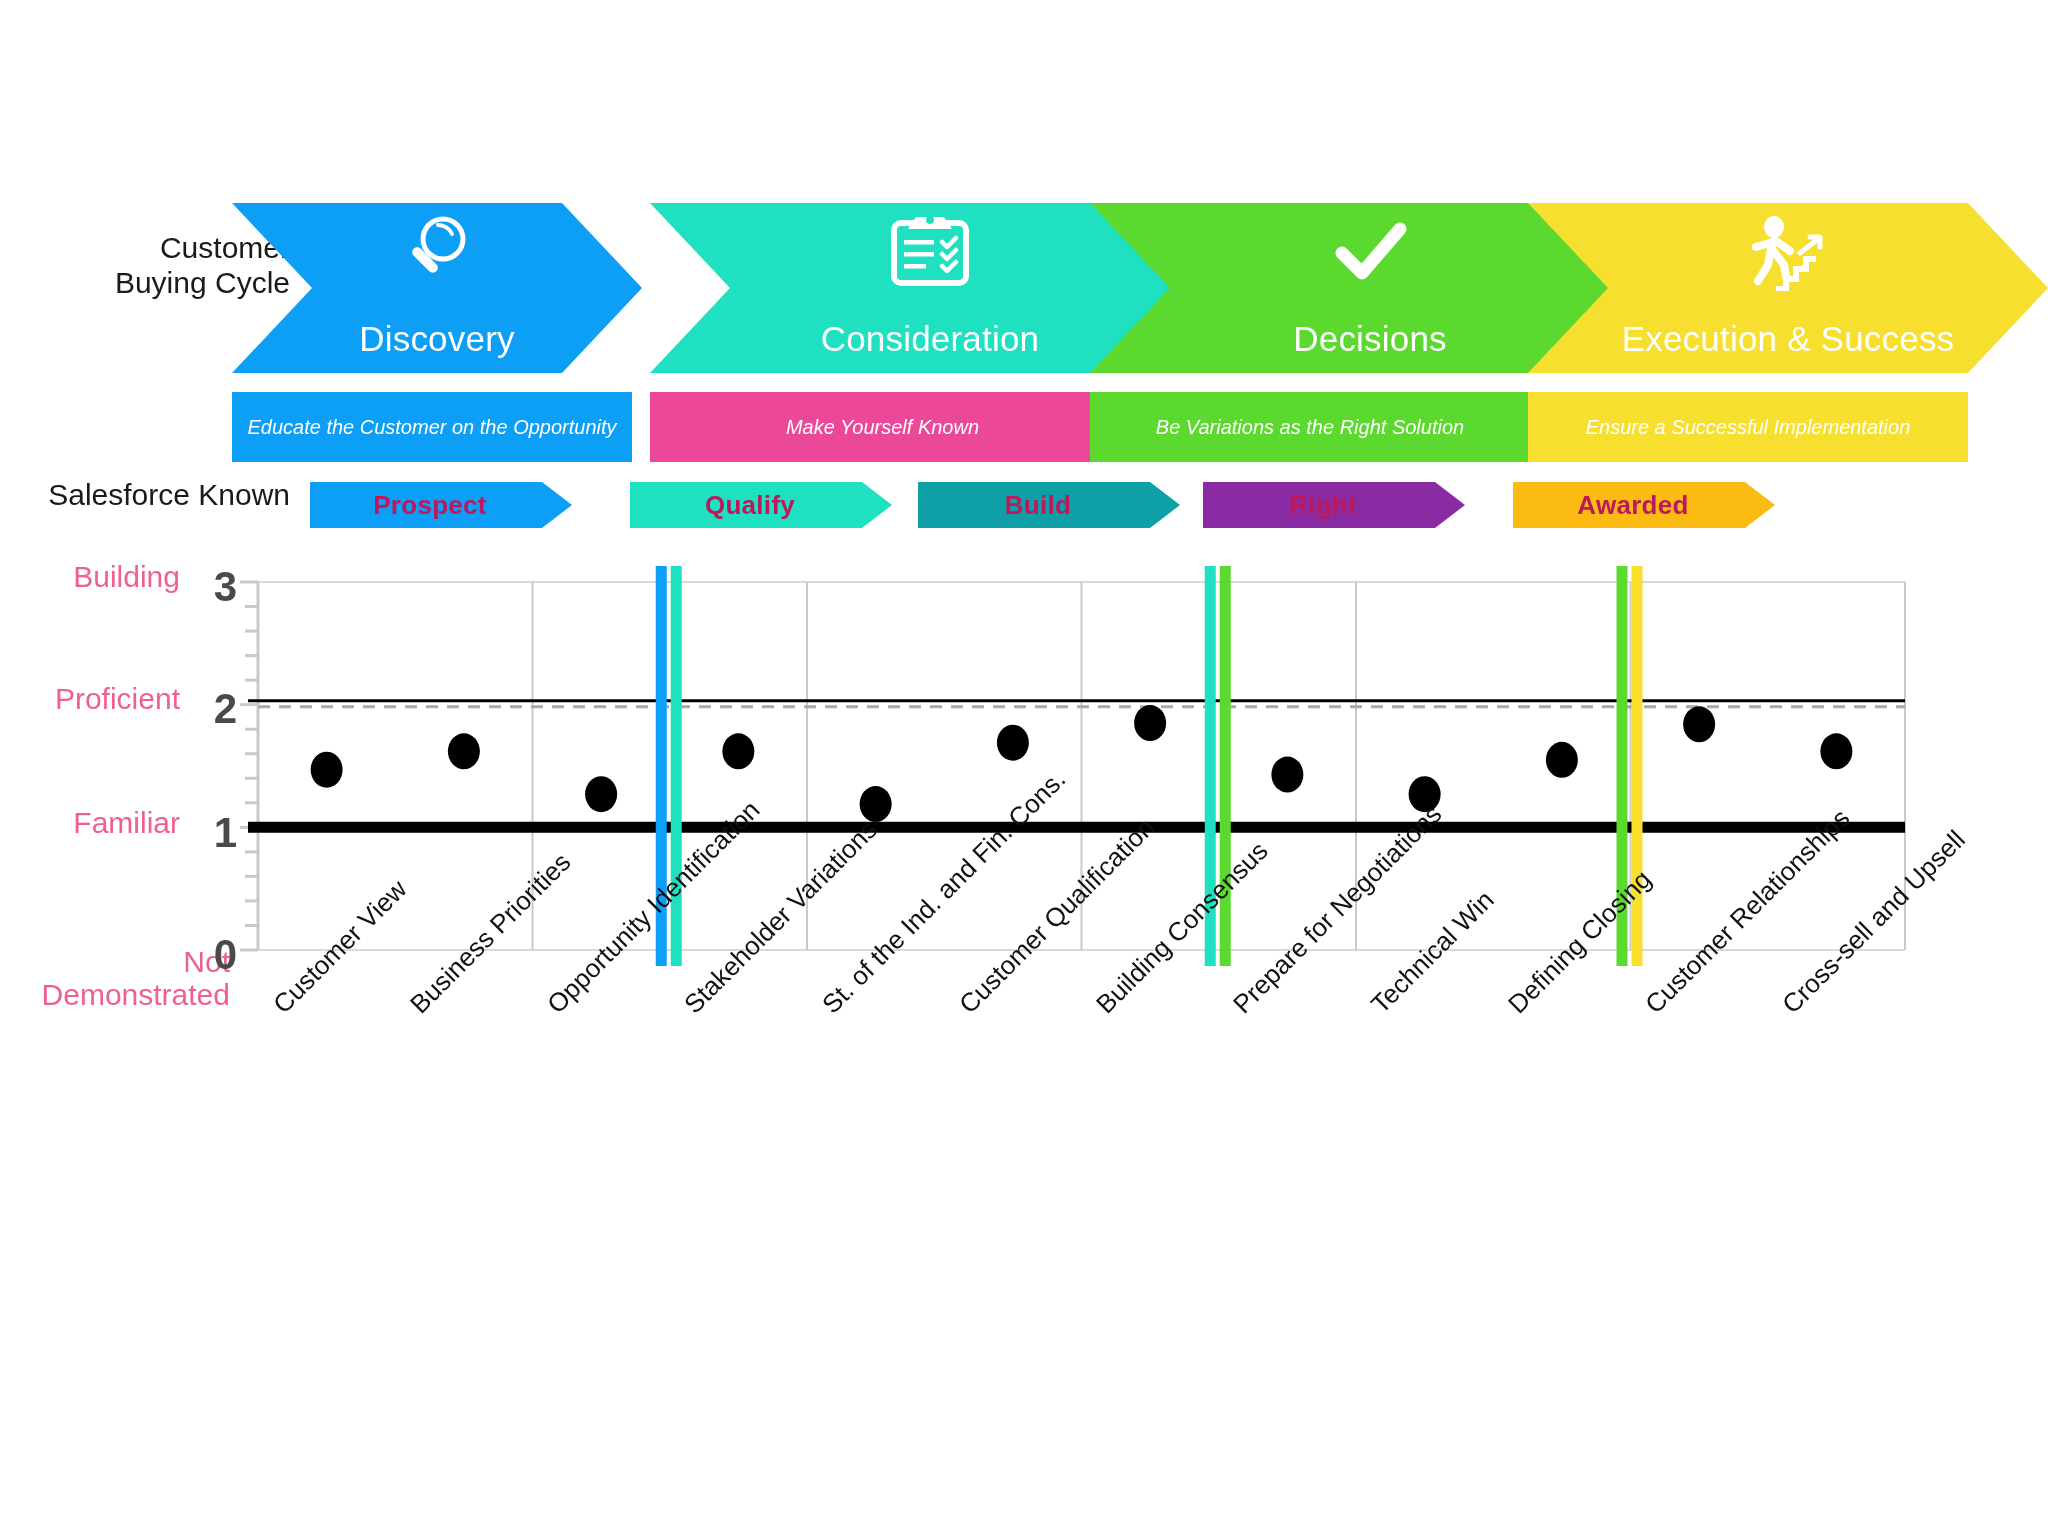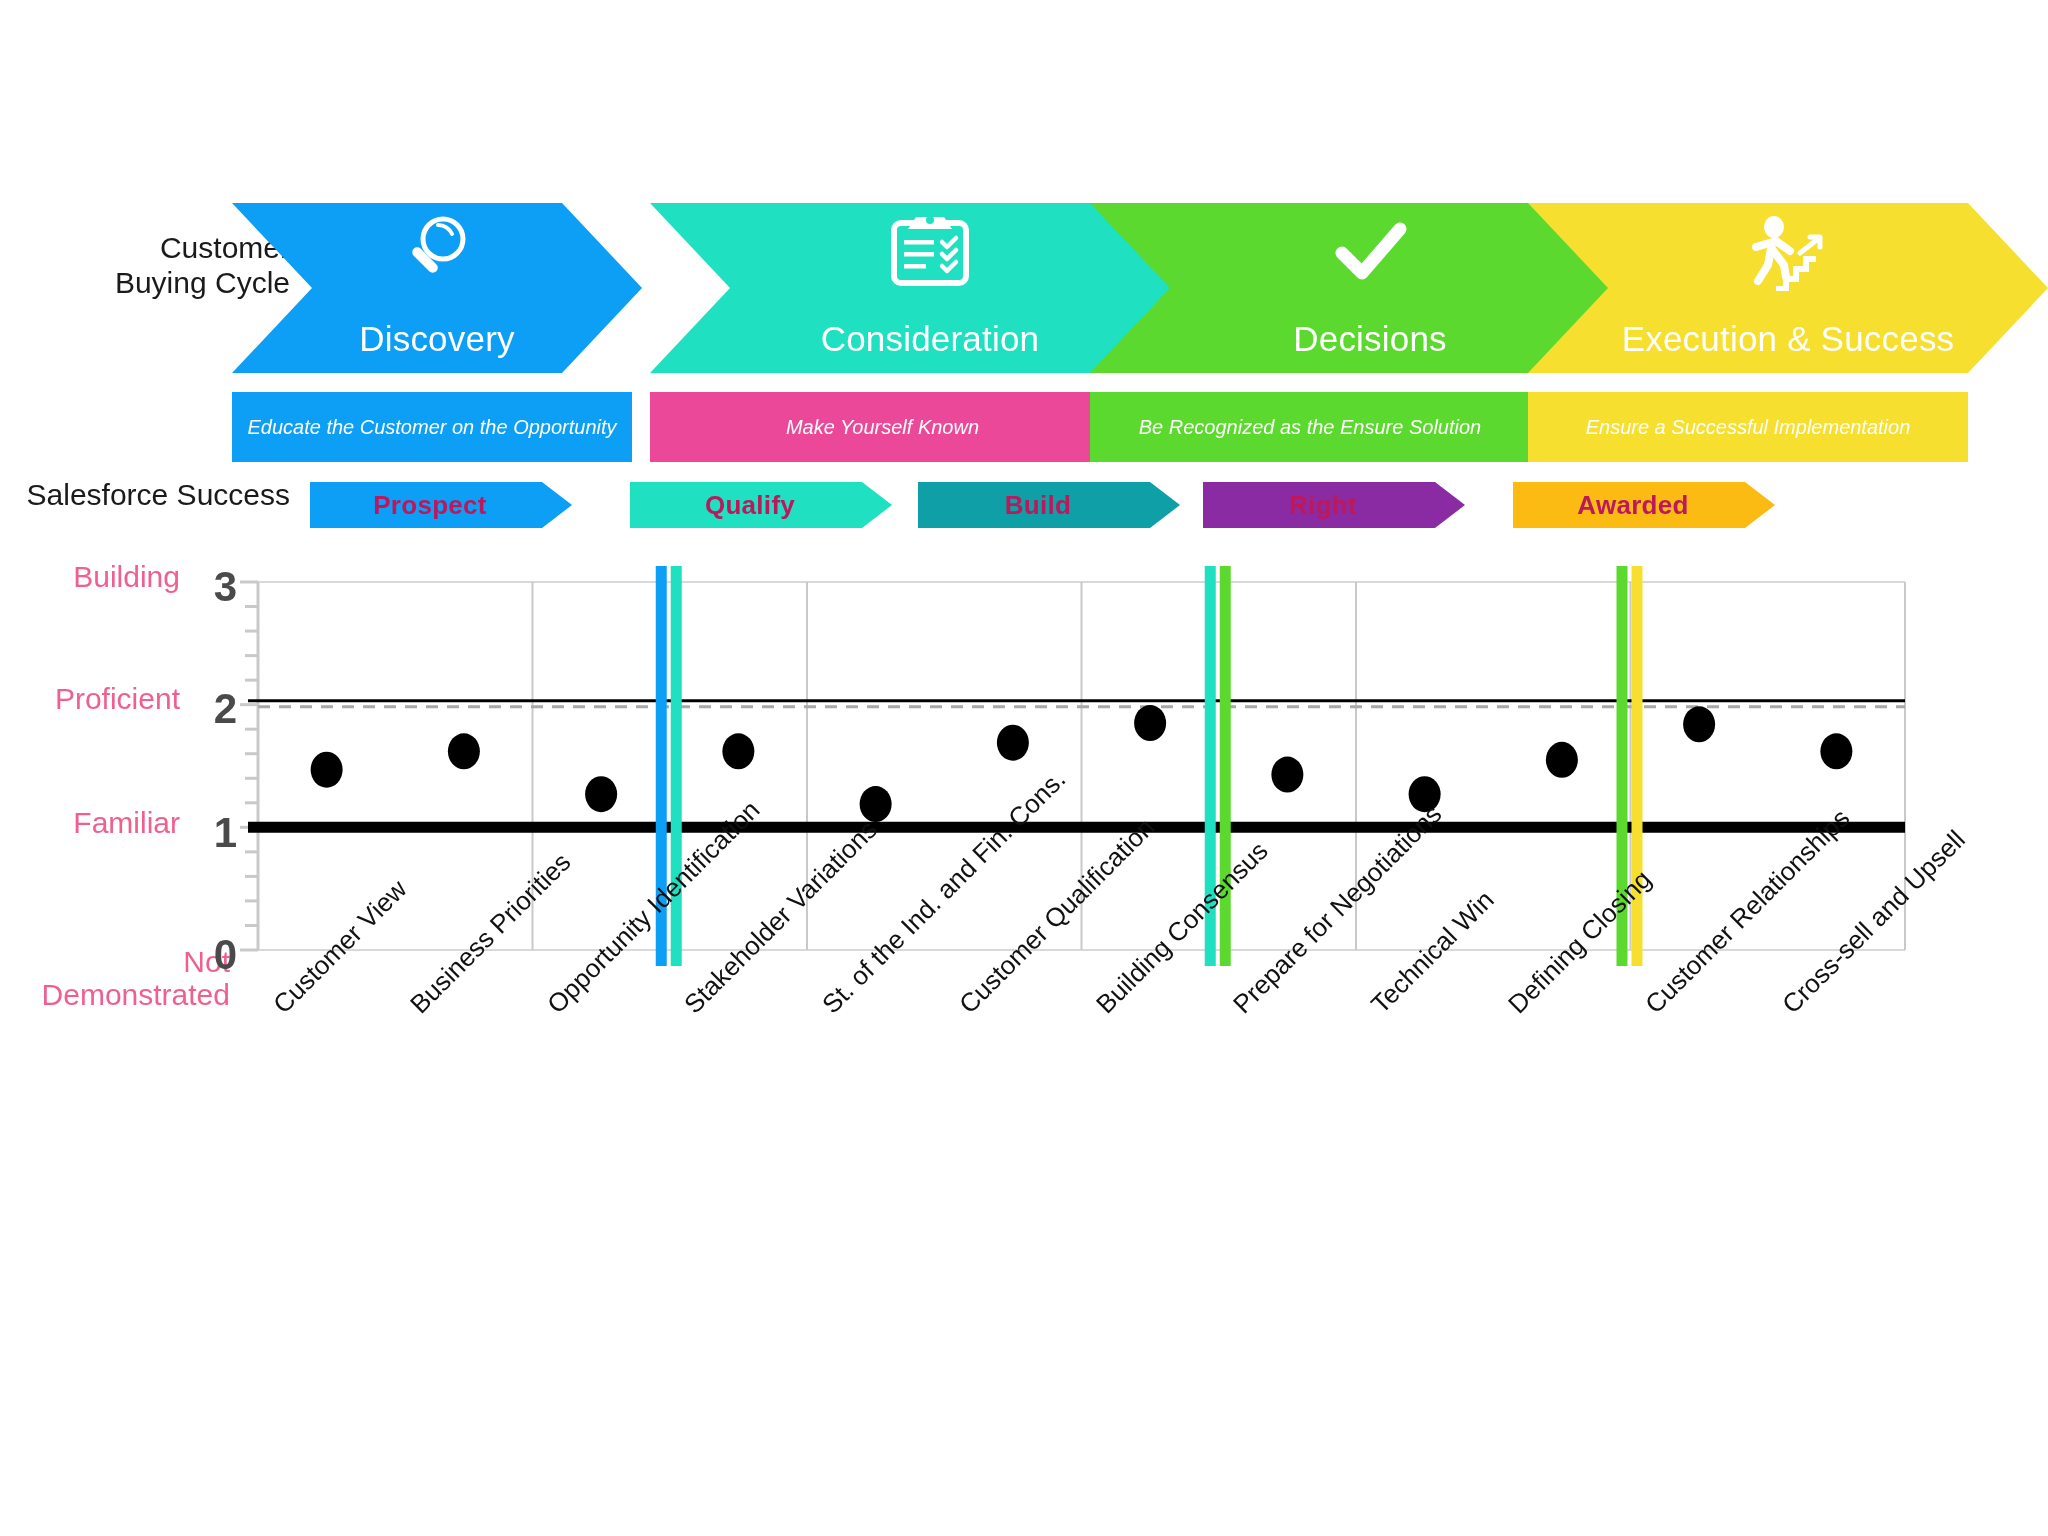--- a/index.html
+++ b/index.html
@@ -86,21 +86,21 @@
   }
 </style>
 </head>
 <body>
 
 <div class="root">
 
   <div class="row-label" id="cbc-label">Customer
 Buying Cycle</div>
 
-  <div class="row-label" id="sfs-label">Salesforce Success</div>
+  <div class="row-label" id="sfs-label">Salesforce Known</div>
 
   <div class="chev-band">
 
     <div class="chev" style="left:232px;width:410px;">
       <svg class="shape" viewBox="0 0 410 170" preserveAspectRatio="none">
         <polygon points="0,0 330,0 410,85 330,170 0,170 80,85" fill="#0d9ef5"></polygon>
       </svg>
       <div class="cicon">
         <svg width="88" height="78" viewBox="0 0 88 78">
           <circle cx="50" cy="26" r="20" fill="none" stroke="#fff" stroke-width="5"></circle>
@@ -162,21 +162,21 @@
     </div>
   </div>
 
   <div class="sub-bar" style="left:232px;width:400px;background:#0d9ef5;">
     <span>Educate the Customer on the Opportunity</span>
   </div>
   <div class="sub-bar" style="left:650px;width:440px;background:#ec4899;padding-left:35px;">
     <span>Make Yourself Known</span>
   </div>
   <div class="sub-bar" style="left:1090px;width:440px;background:#5bd92e;">
-    <span>Be Recognized as the Ensure Solution</span>
+    <span>Be Variations as the Right Solution</span>
   </div>
   <div class="sub-bar" style="left:1528px;width:440px;background:#f7df30;">
     <span>Ensure a Successful Implementation</span>
   </div>
 
   <div class="stage" style="left:310px;width:262px;">
     <svg width="262" height="46" viewBox="0 0 262 46" preserveAspectRatio="none" style="position:absolute;left:0;top:0;">
       <polygon points="0,0 232,0 262,23 232,46 0,46" fill="#0d9ef5"></polygon>
     </svg>
     <div class="slabel">Prospect</div>

